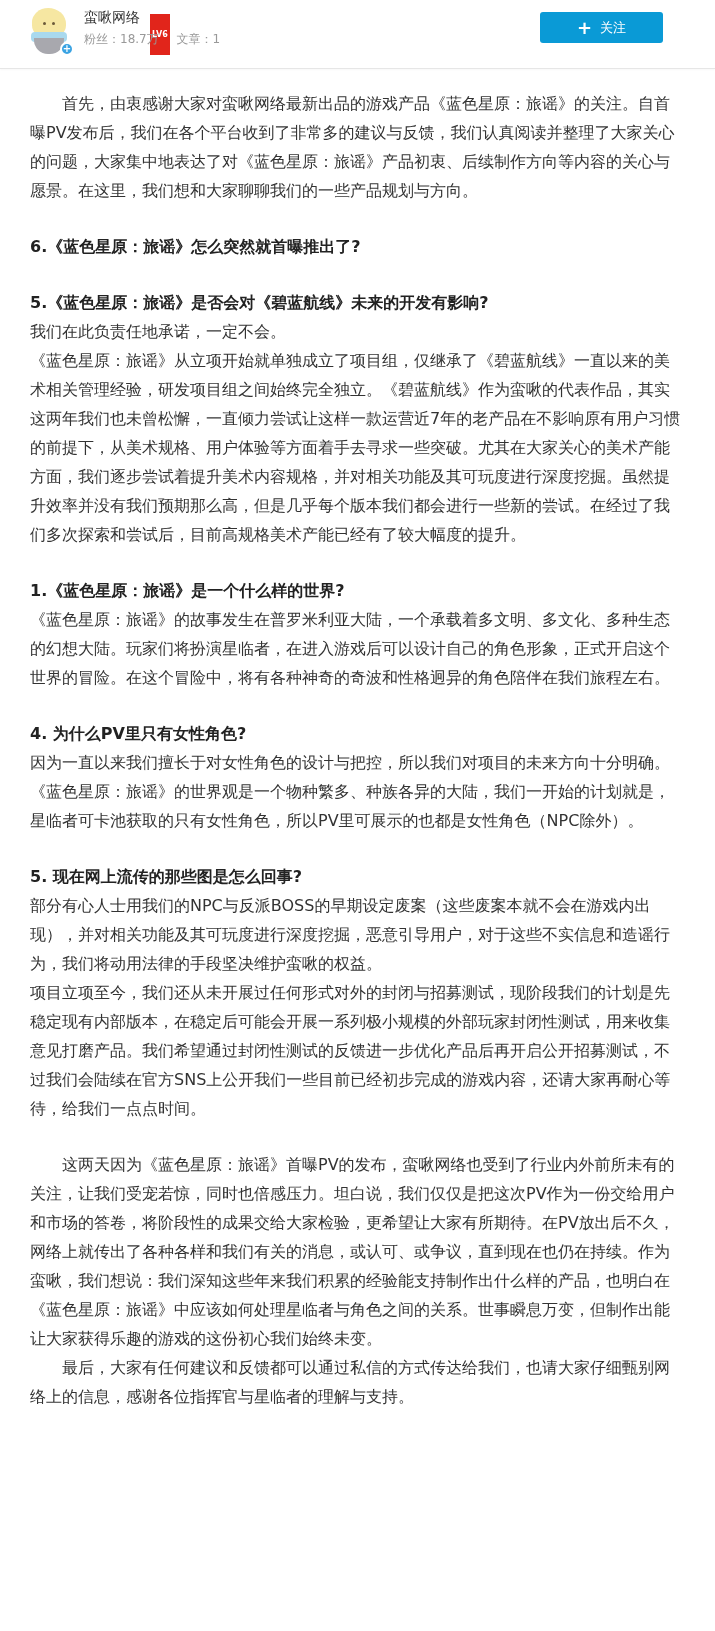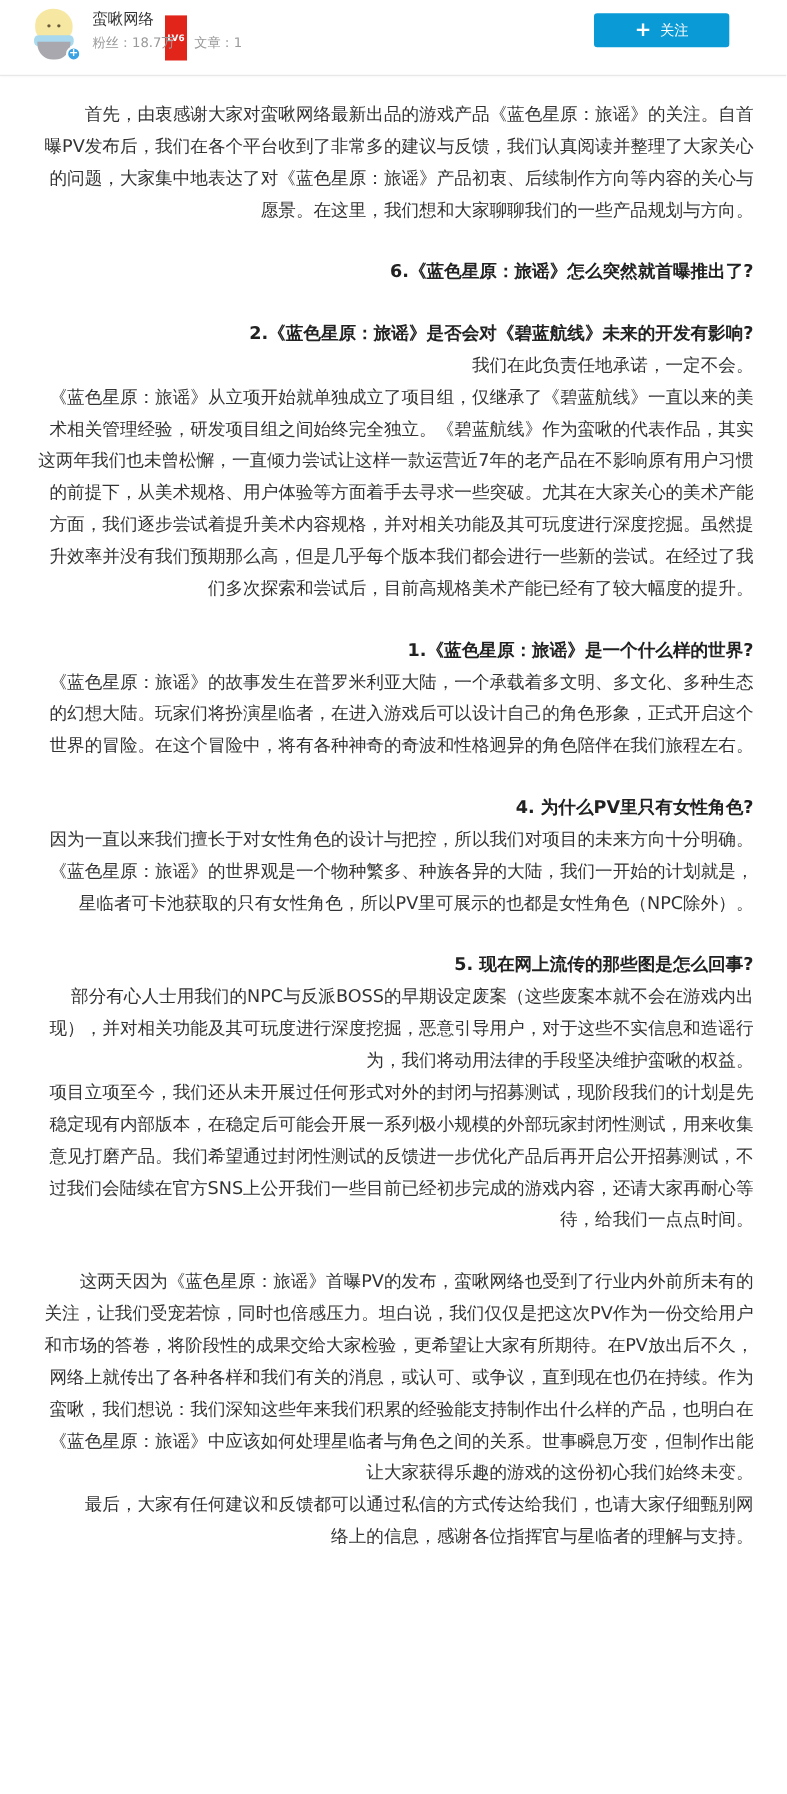--- a/index.html
+++ b/index.html
@@ -67,21 +67,20 @@
       width: 123px; height: 31px;
       background: #0a9ad6; border-radius: 3px;
       color: #fff; font-size: 13px;
       display: flex; align-items: center; justify-content: center;
       cursor: pointer;
     }
     .follow-btn .plus { font-size: 18px; font-weight: bold; margin-right: 8px; line-height: 18px; }
     .content {
       padding: 0 30px 0 30px;
       width: 715px;
-      text-align: right;
     }
     .content p {
       font-size: 16px;
       line-height: 29px;
       color: #333;
       word-break: break-all;
     }
     .content p.indent { text-indent: 2em; }
     .content h3 {
       font-size: 16px; font-weight: bold; color: #222;
@@ -112,21 +111,21 @@
     <span class="plus">+</span>
     <span>关注</span>
   </div>
 </div>
 
 <div class="content">
   <p class="indent" style="margin-top:20px">首先，由衷感谢大家对蛮啾网络最新出品的游戏产品《蓝色星原：旅谣》的关注。自首曝PV发布后，我们在各个平台收到了非常多的建议与反馈，我们认真阅读并整理了大家关心的问题，大家集中地表达了对《蓝色星原：旅谣》产品初衷、后续制作方向等内容的关心与愿景。在这里，我们想和大家聊聊我们的一些产品规划与方向。</p>
 
   <h3 class="gap-sec">6.《蓝色星原：旅谣》怎么突然就首曝推出了?</h3>
 
-  <h3 class="gap-sec">2.《蓝色星原：旅谣》是否会对《碧蓝航线》未来的开发有影响?</h3>
+  <h3 class="gap-sec">5.《蓝色星原：旅谣》是否会对《碧蓝航线》未来的开发有影响?</h3>
   <p>我们在此负责任地承诺，一定不会。</p>
   <p>《蓝色星原：旅谣》从立项开始就单独成立了项目组，仅继承了《碧蓝航线》一直以来的美术相关管理经验，研发项目组之间始终完全独立。《碧蓝航线》作为蛮啾的代表作品，其实这两年我们也未曾松懈，一直倾力尝试让这样一款运营近7年的老产品在不影响原有用户习惯的前提下，从美术规格、用户体验等方面着手去寻求一些突破。尤其在大家关心的美术产能方面，我们逐步尝试着提升美术内容规格，并对相关功能及其可玩度进行深度挖掘。虽然提升效率并没有我们预期那么高，但是几乎每个版本我们都会进行一些新的尝试。在经过了我们多次探索和尝试后，目前高规格美术产能已经有了较大幅度的提升。</p>
 
   <h3 class="gap-sec">1.《蓝色星原：旅谣》是一个什么样的世界?</h3>
   <p>《蓝色星原：旅谣》的故事发生在普罗米利亚大陆，一个承载着多文明、多文化、多种生态的幻想大陆。玩家们将扮演星临者，在进入游戏后可以设计自己的角色形象，正式开启这个世界的冒险。在这个冒险中，将有各种神奇的奇波和性格迥异的角色陪伴在我们旅程左右。</p>
 
   <h3 class="gap-sec">4. 为什么PV里只有女性角色?</h3>
   <p>因为一直以来我们擅长于对女性角色的设计与把控，所以我们对项目的未来方向十分明确。《蓝色星原：旅谣》的世界观是一个物种繁多、种族各异的大陆，我们一开始的计划就是，星临者可卡池获取的只有女性角色，所以PV里可展示的也都是女性角色（NPC除外）。</p>
 
   <h3 class="gap-sec">5. 现在网上流传的那些图是怎么回事?</h3>

